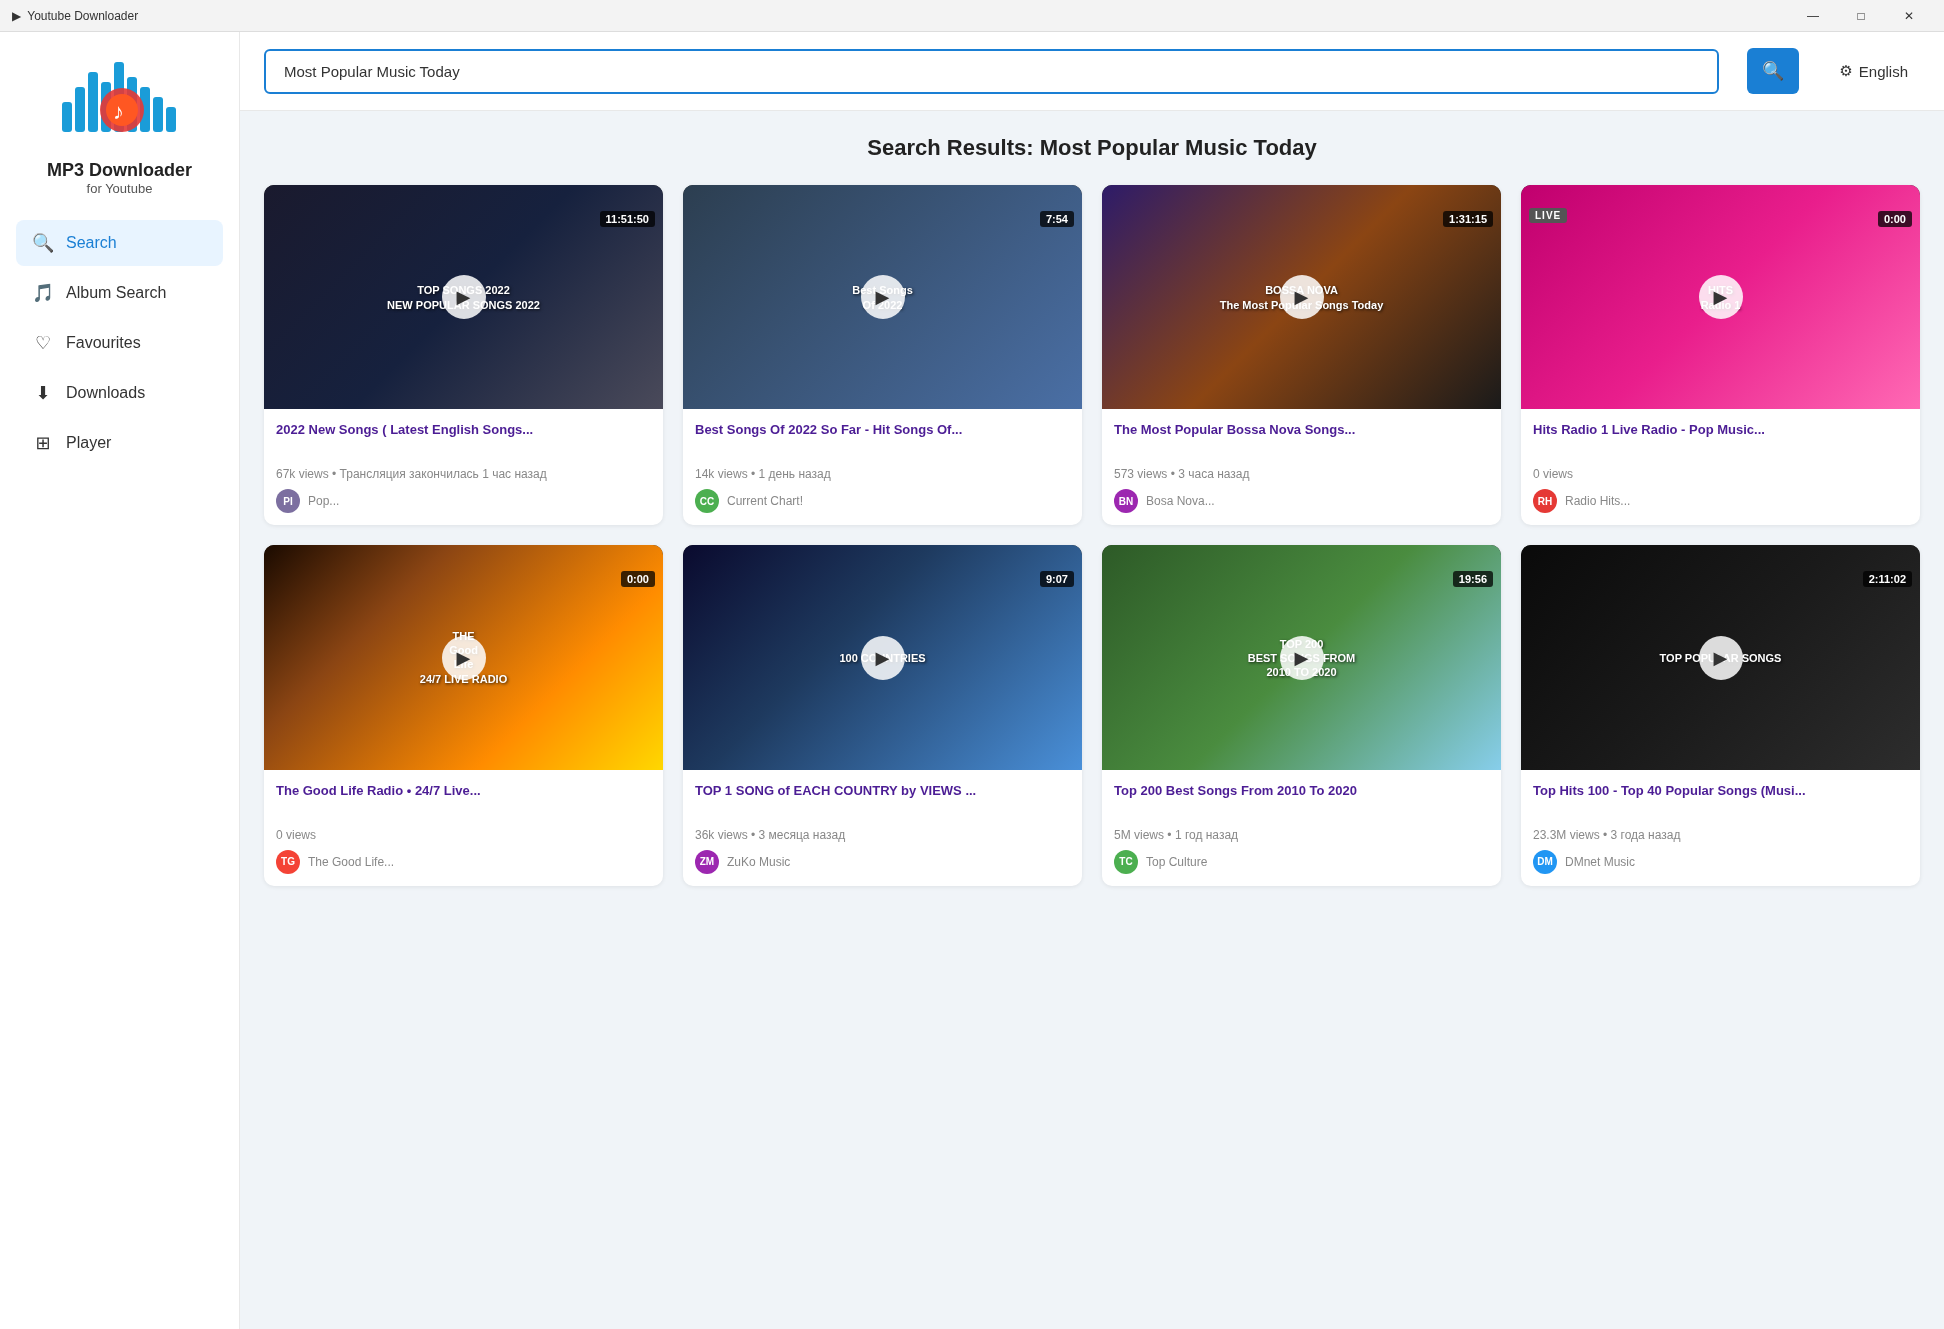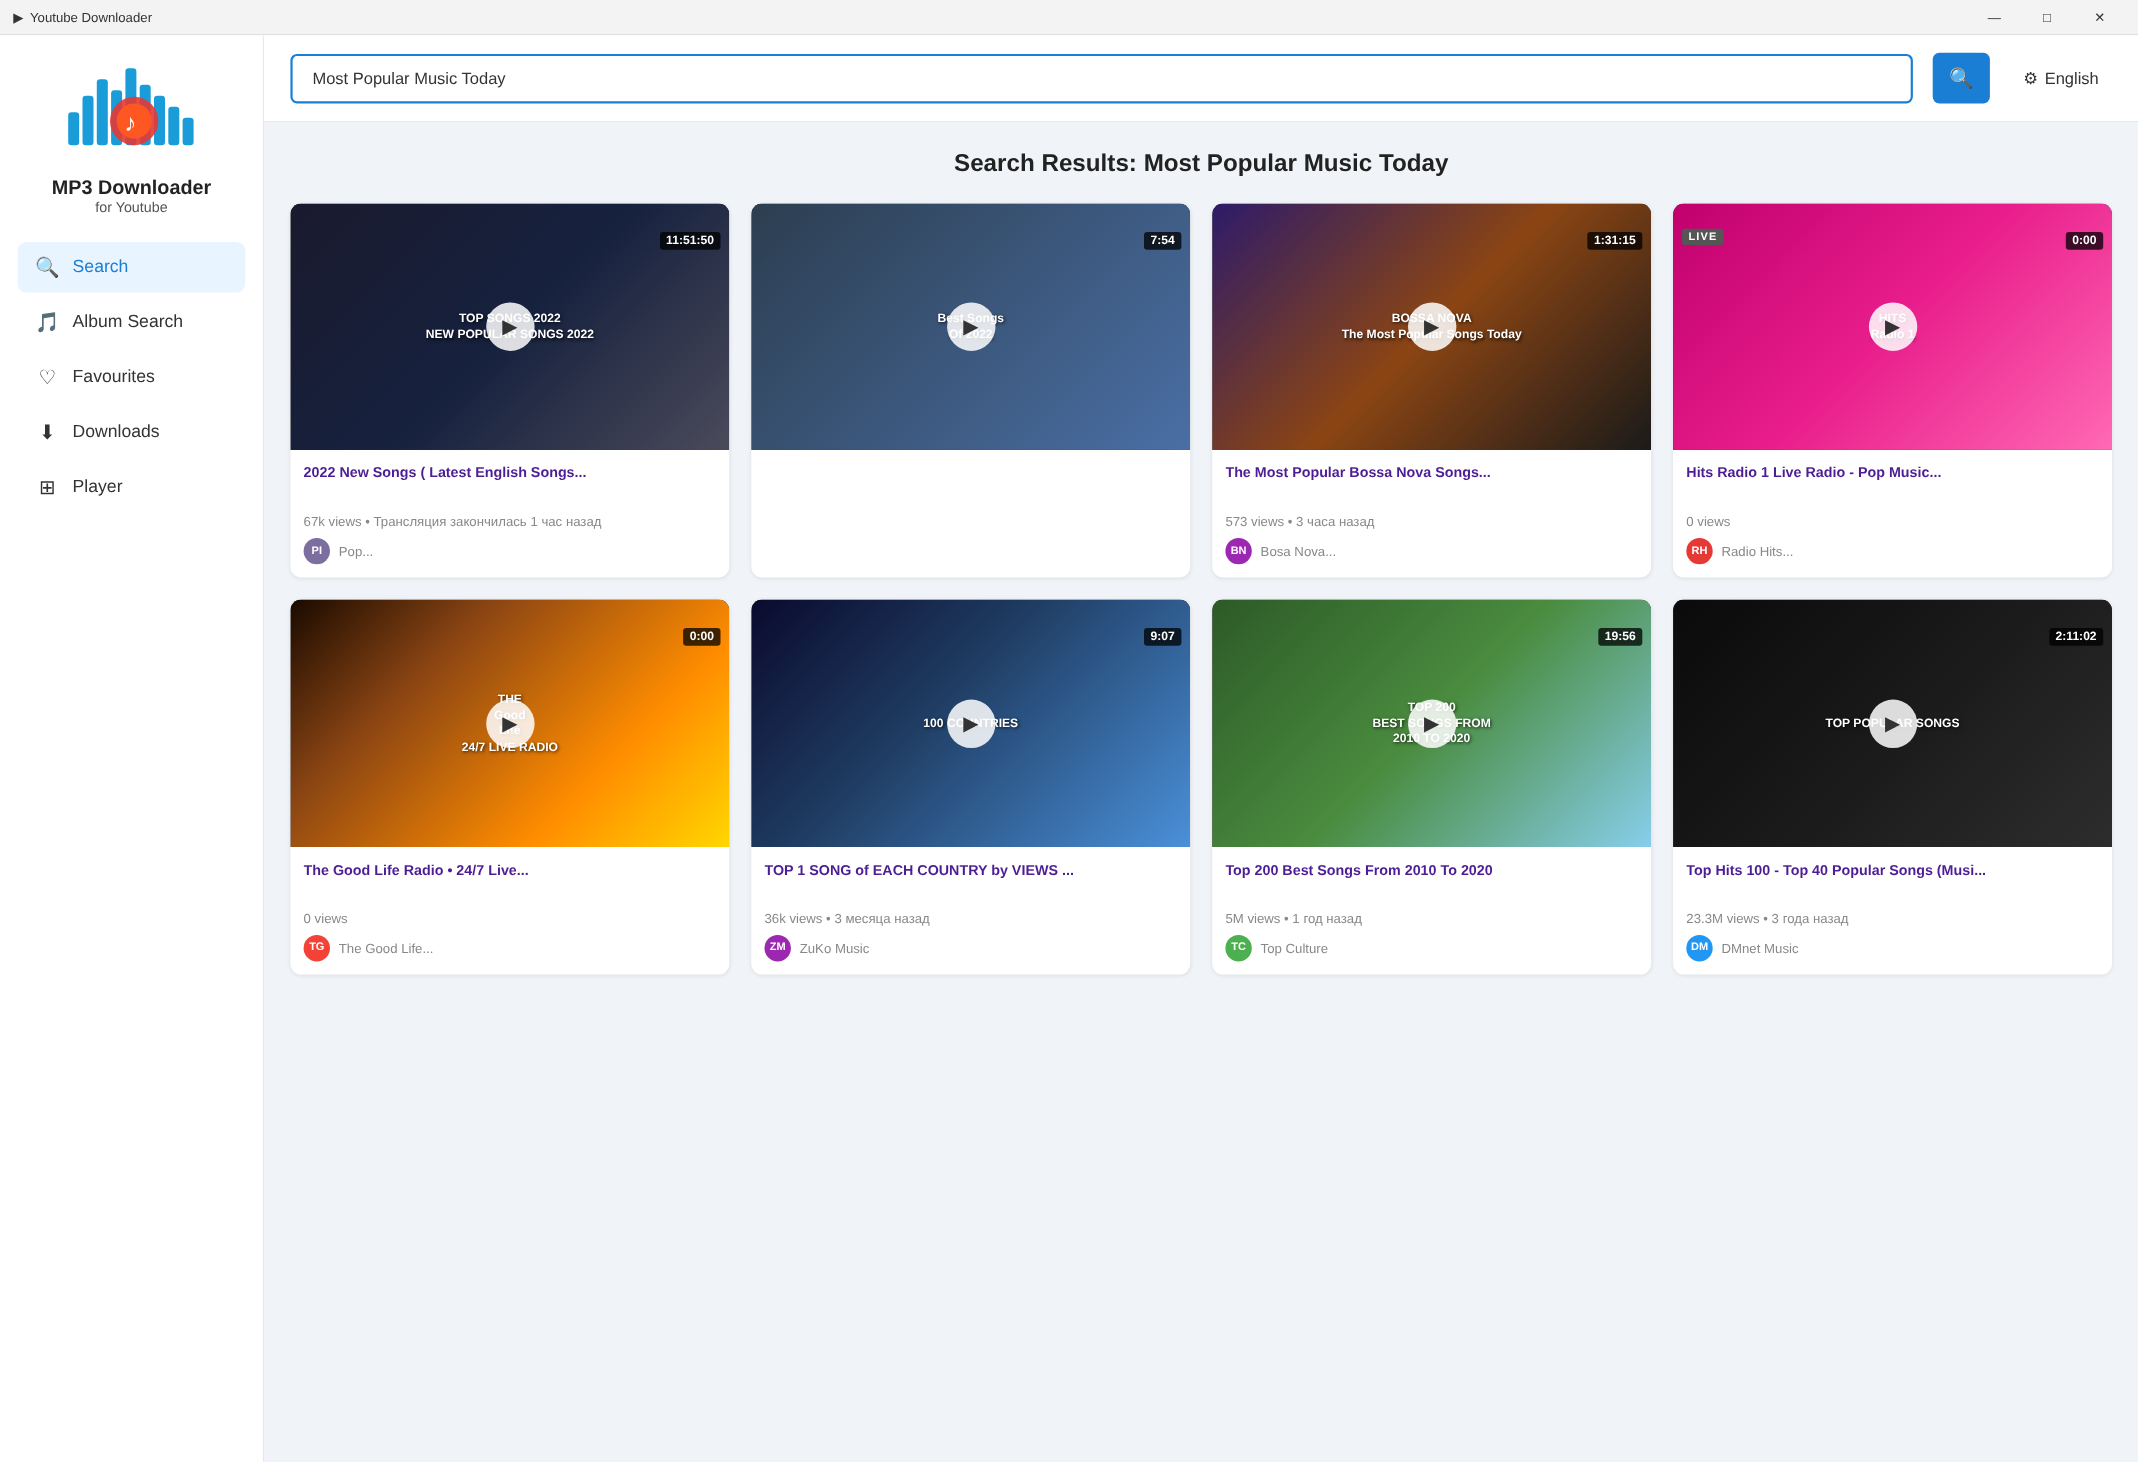--- a/index.html
+++ b/index.html
@@ -38,21 +38,21 @@
       transition: background 0.15s;
     }
     .nav-item.active { background: #e8f4ff; color: #1a7fd4; }
     .nav-icon { font-size: 18px; width: 22px; text-align: center; }
 
     
     .content { flex: 1; display: flex; flex-direction: column; overflow: hidden; background: #fff; }
 
     
     .search-bar-area {
-      padding: 16px 24px; display: flex; align-items: center; gap: 18px;
+      padding: 16px 24px; display: flex; align-items: center; gap: 28px;
       border-bottom: 1px solid #e8e8e8; background: #fff;
     }
     .search-input-wrap { flex: 1; position: relative; }
     .search-input {
       width: 100%; padding: 12px 18px; font-size: 15px; border: 2px solid #1a7fd4;
       border-radius: 6px; outline: none; color: #333;
     }
     .search-btn {
       width: 52px; height: 46px; background: #1a7fd4; border: none; border-radius: 6px;
       cursor: pointer; display: flex; align-items: center; justify-content: center; color: #fff; font-size: 18px;
@@ -220,20 +220,28 @@
     </div>
           <div class="video-card">
       <div class="thumbnail-wrap">
         <div class="thumbnail-inner thumb-2">
           <div class="thumb-text">Best Songs<br>Of 2022</div>
 
           <div class="duration-badge">7:54</div>
           <div class="play-btn-overlay">▶</div>
         </div>
       </div>
+      <div class="card-info">
+        <div class="card-title">Best Songs Of 2022 So Far - Hit Songs Of...</div>
+        <div class="card-meta">14k views • 1 день назад</div>
+        <div class="card-channel">
+          <div class="channel-avatar" style="background:#4caf50">CC</div>
+          <span class="channel-name">Current Chart!</span>
+        </div>
+      </div>
     </div>
           <div class="video-card">
       <div class="thumbnail-wrap">
         <div class="thumbnail-inner thumb-3">
           <div class="thumb-text">BOSSA NOVA<br>The Most Popular Songs Today</div>
 
           <div class="duration-badge">1:31:15</div>
           <div class="play-btn-overlay">▶</div>
         </div>
       </div>

